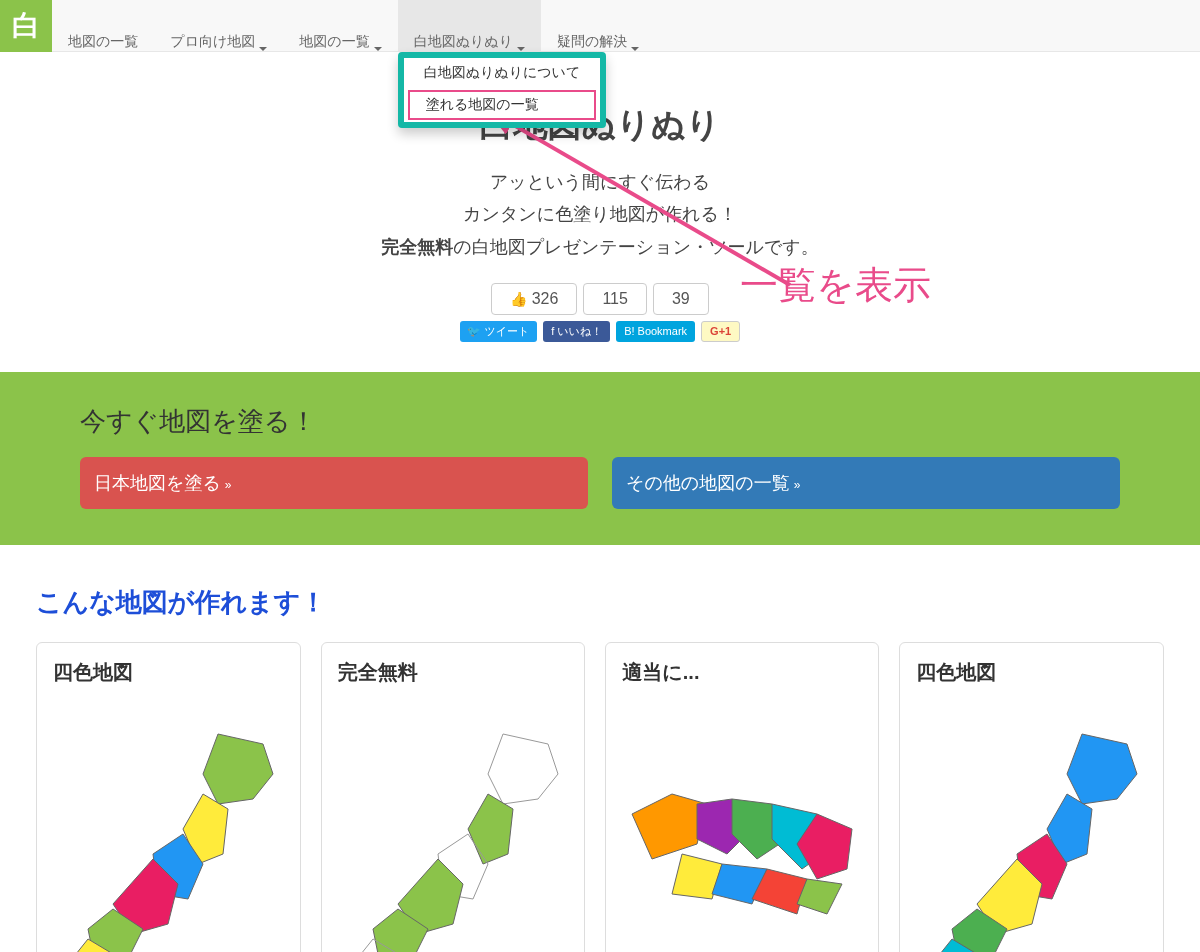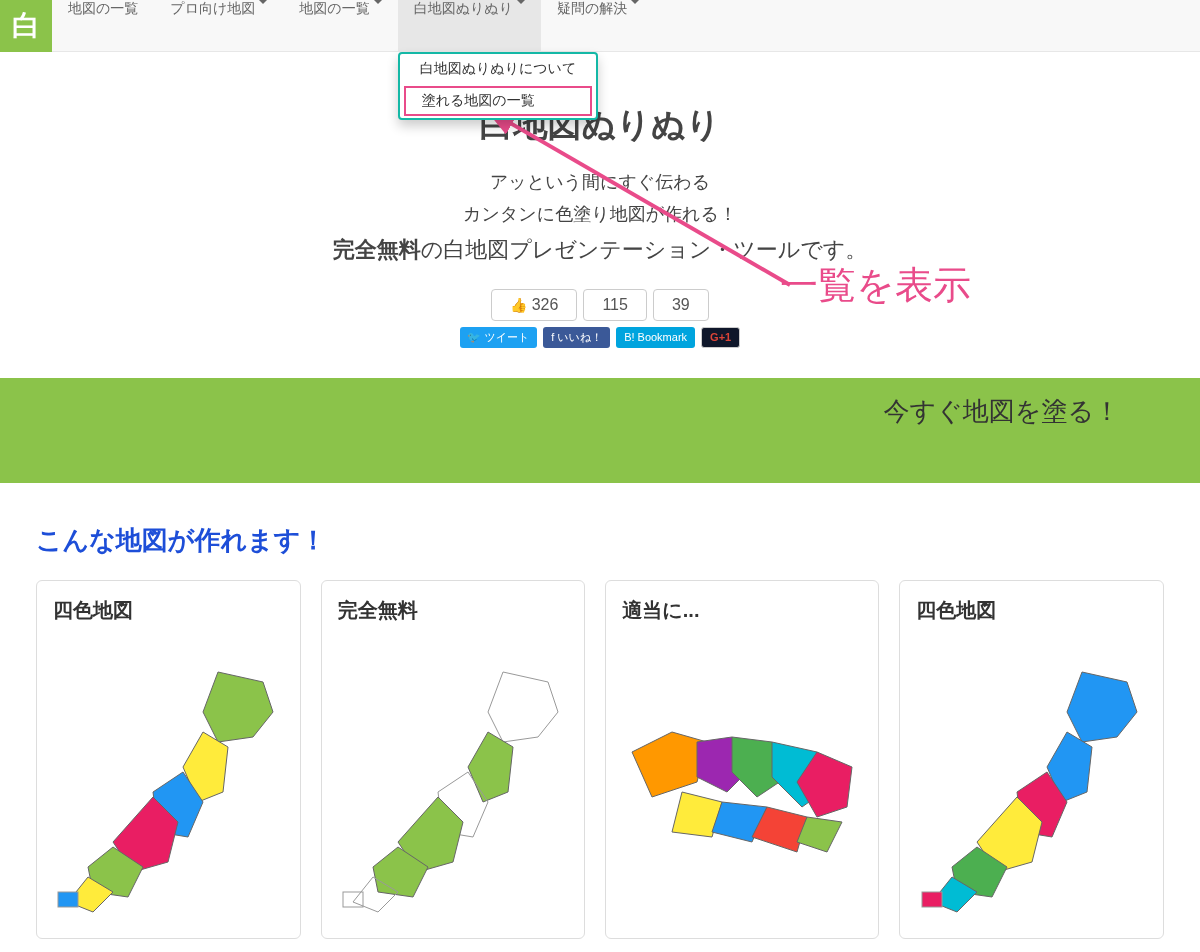--- a/index.html
+++ b/index.html
@@ -1,53 +1,53 @@
 <!DOCTYPE html>
 <html><head>
 <meta charset="utf-8">
 <style>
 * { margin: 0; padding: 0; box-sizing: border-box; }
 body { font-family: "Hiragino Kaku Gothic Pro", "Meiryo", sans-serif; background: #fff; color: #333; width: 1200px; }
 .navbar { background: #f8f8f8; border-bottom: 1px solid #e7e7e7; height: 52px; display: flex; align-items: center; padding: 0; }
 .brand { width: 52px; height: 52px; background: #8bc34a; color: #fff; font-size: 28px; display: flex; align-items: center; justify-content: center; font-weight: bold; }
 .nav-items { display: flex; height: 100%; }
-.nav-item { padding: 0 16px; display: flex; align-items: flex-start; color: #666; font-size: 14px; cursor: pointer; position: relative; }
+.nav-item { padding: 0 16px; display: flex; align-items: flex-end; color: #666; font-size: 14px; cursor: pointer; position: relative; }
 .nav-item.active { background: #e7e7e7; }
 .caret { display: inline-block; width: 0; height: 0; margin-left: 4px; border-left: 4px solid transparent; border-right: 4px solid transparent; border-top: 4px solid #666; }
-.dropdown { position: absolute; top: 52px; left: 0; background: #fff; border: 2px solid #14b8a6; border-radius: 4px; box-shadow: 0 6px 12px rgba(0,0,0,.2); min-width: 170px; z-index: 100; }
+.dropdown { position: absolute; top: 52px; left: 0; background: #fff; border: 6px solid #14b8a6; border-radius: 4px; box-shadow: 0 6px 12px rgba(0,0,0,.2); min-width: 170px; z-index: 100; }
 .dropdown-item { padding: 6px 20px; font-size: 14px; color: #333; cursor: pointer; white-space: nowrap; }
 .dropdown-item.highlighted { border: 2px solid #e94b8a; border-radius: 0; margin: 2px 4px; padding: 4px 16px; }
 .hero { text-align: center; padding: 50px 20px 30px; }
 .hero h1 { font-size: 34px; color: #444; font-weight: bold; margin-bottom: 18px; }
 .hero .sub { font-size: 18px; color: #444; line-height: 1.8; }
-.hero .free-line { font-size: 22px; color: #444; margin-top: 4px; }
+.hero .free-line { font-size: 18px; color: #444; margin-top: 4px; }
 .hero .free-bold { font-weight: bold; }
 .social-row { display: flex; justify-content: center; gap: 6px; margin-top: 24px; }
 .social-count { border: 1px solid #ccc; border-radius: 4px; padding: 6px 18px; font-size: 16px; color: #555; display: flex; align-items: center; gap: 4px; }
 .thumbs { font-size: 14px; }
 .social-buttons { display: flex; justify-content: center; gap: 6px; margin-top: 6px; }
 .sbtn { padding: 3px 8px; font-size: 11px; color: #fff; border-radius: 3px; display: flex; align-items: center; gap: 3px; }
 .sbtn.tw { background: #1da1f2; }
 .sbtn.fb { background: #3b5998; }
 .sbtn.hb { background: #00a4de; }
-.sbtn.gp { background: #0f172a; border: 1px solid #ccc; color: #db4437; font-weight: bold; }
-.cta-section { background: #8bc34a; padding: 16px 80px 36px; text-align: right; }
+.sbtn.gp { background: #fef9c3; border: 1px solid #ccc; color: #db4437; font-weight: bold; }
+.cta-section { background: #8bc34a; padding: 32px 80px 36px; text-align: left; }
 .cta-title { font-size: 26px; color: #333; margin-bottom: 18px; }
 .cta-buttons { display: flex; gap: 24px; }
 .cta-btn { flex: 1; padding: 14px; font-size: 18px; color: #fff; border-radius: 6px; cursor: pointer; }
 .cta-btn.red { background: #d9534f; }
 .cta-btn.blue { background: #337ab7; }
 .chev { font-size: 12px; margin-left: 4px; }
 .section { padding: 40px 36px 20px; }
 .section h2 { font-size: 26px; color: #1d4ed8; margin-bottom: 22px; }
 .cards { display: flex; gap: 20px; }
 .card { flex: 1; border: 1px solid #ddd; border-radius: 6px; padding: 16px; display: flex; flex-direction: column; }
 .card h3 { font-size: 20px; color: #333; margin-bottom: 28px; }
 .map-area { flex: 1; min-height: 270px; display: flex; align-items: center; justify-content: center; position: relative; }
-.annotation { position: absolute; top: 260px; left: 780px; color: #e94b8a; font-size: 38px; font-weight: 500; z-index: 50; pointer-events: none; }
+.annotation { position: absolute; top: 260px; left: 740px; color: #e94b8a; font-size: 38px; font-weight: 500; z-index: 50; pointer-events: none; }
 .arrow-svg { position: absolute; top: 110px; left: 490px; z-index: 49; pointer-events: none; }
 .japan-outline { stroke: #999; stroke-width: 1; fill: none; }
 </style>
 </head>
 <body>
 
 <div class="navbar">
   <div class="brand">白</div>
   <div class="nav-items">
     <div class="nav-item">
@@ -112,20 +112,24 @@
     <div class="sbtn hb">
         <span>B!</span>
         <span>Bookmark</span>
       </div>
     <div class="sbtn gp">G+1</div>
   </div>
 </div>
 
 <div class="cta-section">
   <div class="cta-title">今すぐ地図を塗る！</div>
+  <div class="cta-buttons">
+    <div class="cta-btn red"><span>日本地図を塗る</span><span class="chev">»</span></div>
+    <div class="cta-btn blue"><span>その他の地図の一覧</span><span class="chev">»</span></div>
+  </div>
 </div>
 
 <div class="section">
   <h2>こんな地図が作れます！</h2>
   <div class="cards">
 
     <div class="card">
       <h3>四色地図</h3>
       <div class="map-area">
         <svg width="230" height="260" viewBox="0 0 230 260">

